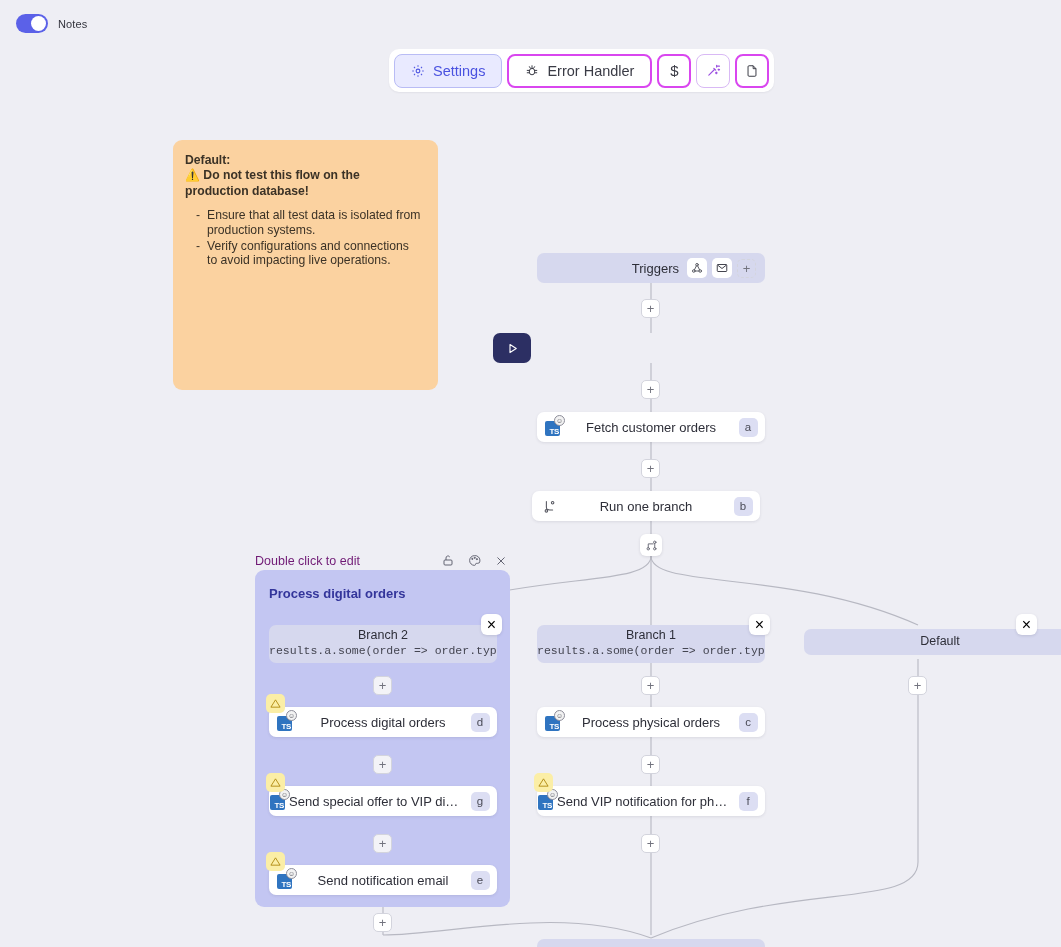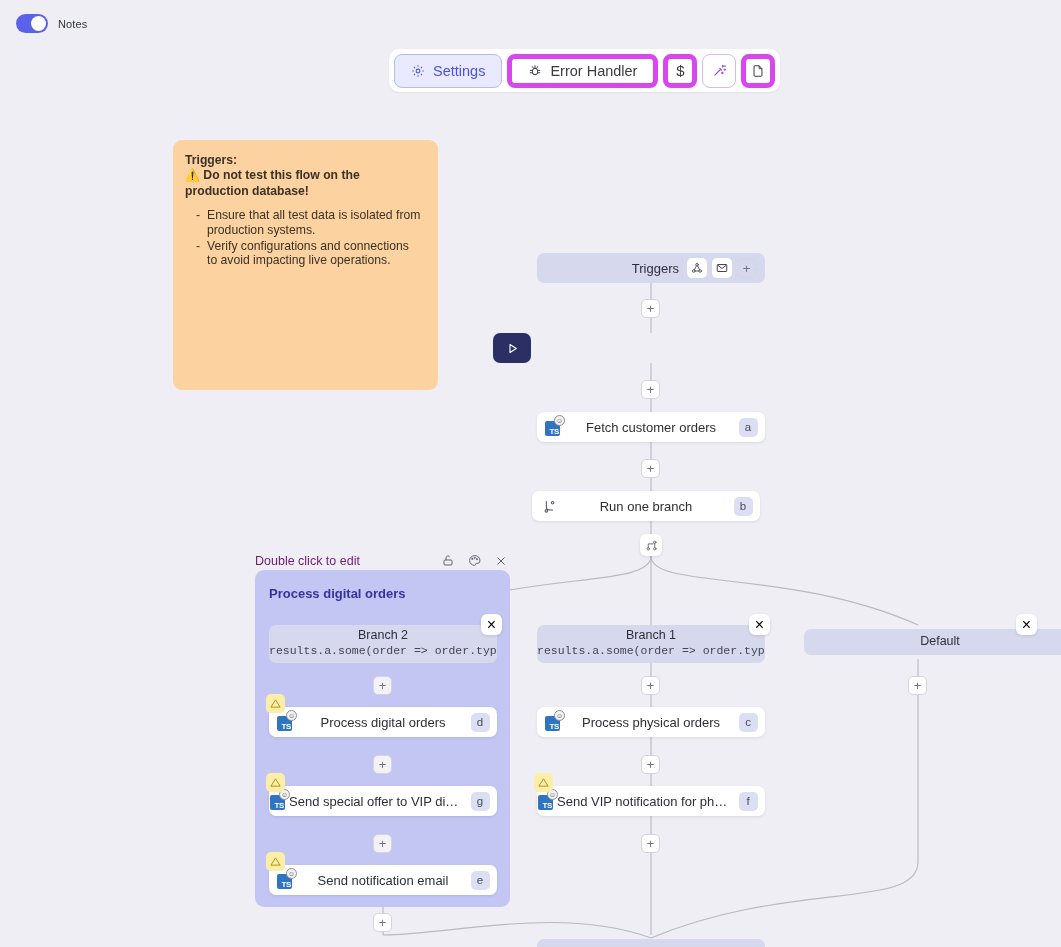--- a/index.html
+++ b/index.html
@@ -56,21 +56,21 @@
   }
   .seg-btn {
     height: 34px;
     border-radius: 8px;
     display: flex; align-items: center; justify-content: center;
     gap: 8px;
     padding: 0 16px;
     font-size: 14.5px;
     color: #3a3b45;
     background: #fff;
-    border: 5px solid #d946ef;
+    border: 2px solid #d946ef;
     cursor: pointer;
     white-space: nowrap;
   }
   .seg-btn.active {
     background: #e9eaff;
     border: 1px solid #b9bcf5;
     color: #4a52e0;
   }
   .seg-btn.icon-only { padding: 0; width: 34px; }
   .seg-btn.magic { border: 1px solid #d9b9f5; }
@@ -277,21 +277,21 @@
 
       <path d="M918,659 L918,862"></path>
 
       <path d="M383,935 C450,935 560,905 651,938"></path>
       <path d="M918,862 C918,910 790,880 651,938"></path>
     </g>
   </svg>
 
   <div class="note">
     <div class="hd">
-      <span>Triggers:</span><br>
+      <span>Default:</span><br>
       <span class="warn-emoji">⚠️</span>
       <span>Do not test this flow on the production database!</span>
     </div>
     <ul>
       <li>Ensure that all test data is isolated from production systems.</li>
       <li>Verify configurations and connections to avoid impacting live operations.</li>
     </ul>
   </div>
 
   <div class="node lav" style="left:537px; top:253px; width:228px;">

